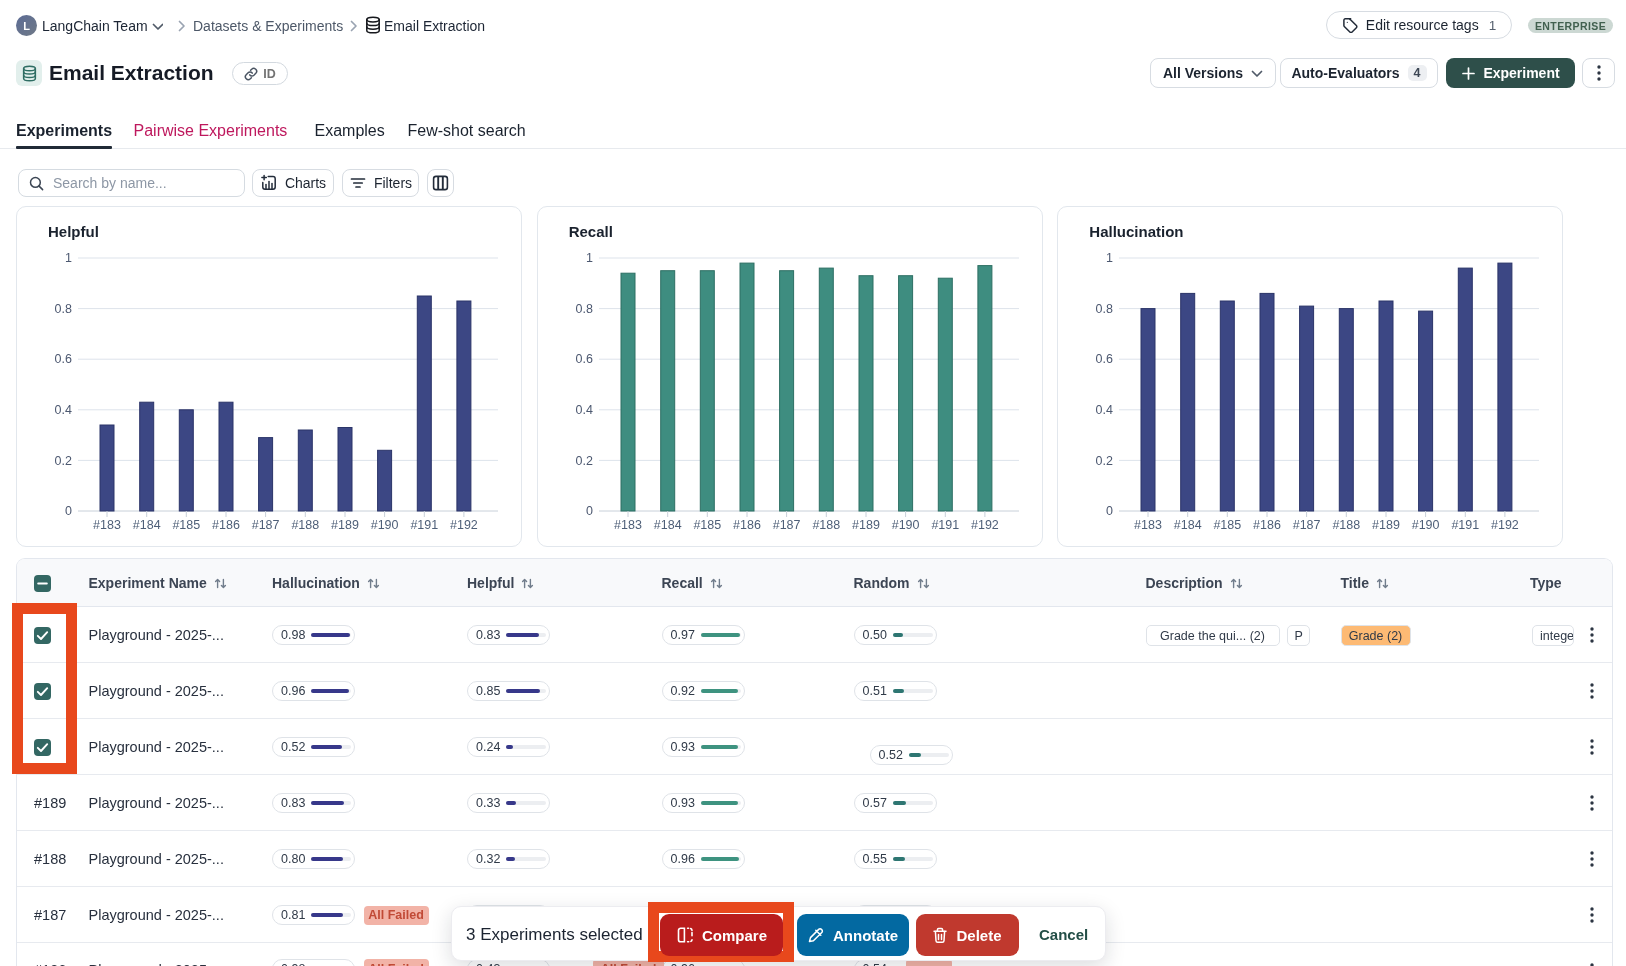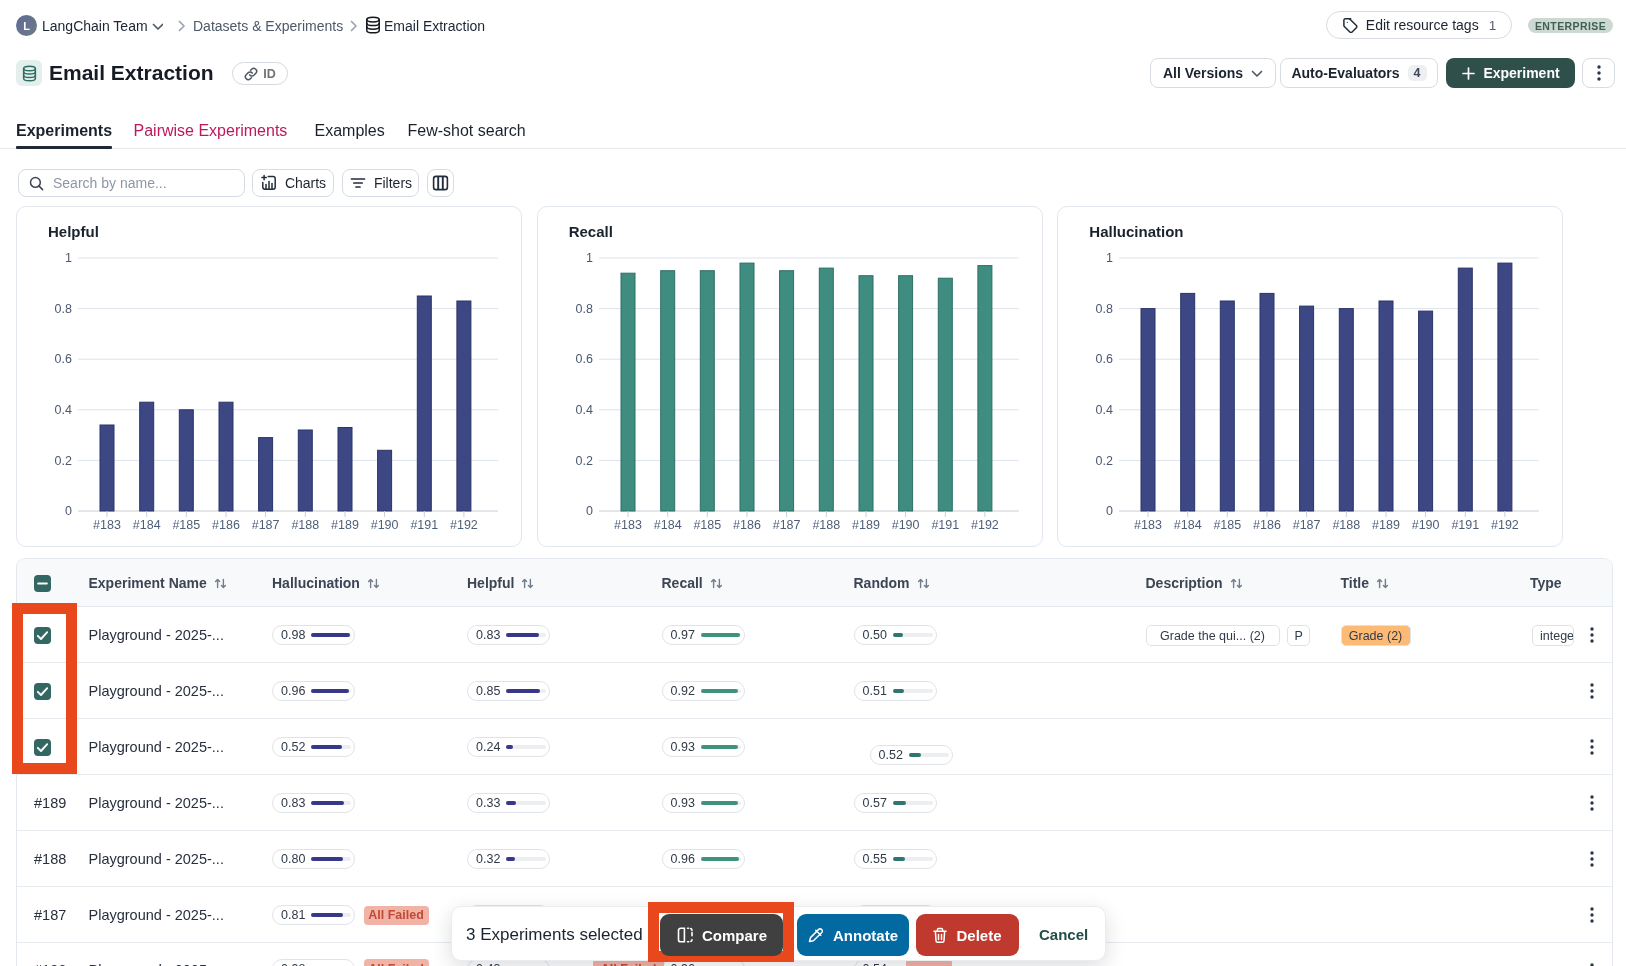--- a/index.html
+++ b/index.html
@@ -593,21 +593,21 @@
               <circle cx="2" cy="2" r="1.7"></circle>
               <circle cx="2" cy="8" r="1.7"></circle>
               <circle cx="2" cy="14" r="1.7"></circle>
             </g>
           </svg></div>
 </div>
 </div>
 <div class="abs" style="left:450.5px;top:905.5px;width:655.5px;height:55.5px;background:#fff;border:1px solid #ececf0;border-radius:10px;box-shadow:0 6px 20px rgba(20,30,40,0.15);"></div>
 <div class="abs" style="left:647.5px;top:901.5px;width:146px;height:60.5px;border:11px solid #e8481c;"></div>
 <div class="abs" style="left:466px;top:925px;font-size:17px;font-weight:400;color:#1b2330;">3 Experiments selected</div>
-<div class="abs" style="left:660px;top:914px;width:123px;height:42px;background:#404040;border-radius:9px;display:flex;align-items:center;justify-content:center;gap:9px;">
+<div class="abs" style="left:660px;top:914px;width:123px;height:42px;background:#b91c1c;border-radius:9px;display:flex;align-items:center;justify-content:center;gap:9px;">
       <svg width="17" height="18" viewBox="0 0 17 18" style="">
         <g fill="none" stroke="#fff" stroke-width="1.6" stroke-linecap="round">
 <path d="M8.4 2.2 H4.6 A2.1 2.1 0 0 0 2.5 4.3 v9.4 a2.1 2.1 0 0 0 2.1 2.1 h3.8 z"></path>
 <path d="M11.6 2.2 h1"></path>
           <path d="M14.7 2.6 a2.1 2.1 0 0 1 1.3 1.9" stroke-dasharray="3 2.2"></path>
 <path d="M16 6.5 v5.2 M14.9 15.4 a2.1 2.1 0 0 0 1.1-1.7 M11.6 15.8 h1.1" stroke-dasharray="3.2 2.4"></path>
         </g>
       </svg>
       <span style="font-size:15px;font-weight:600;color:#fff;">Compare</span>
     </div>

